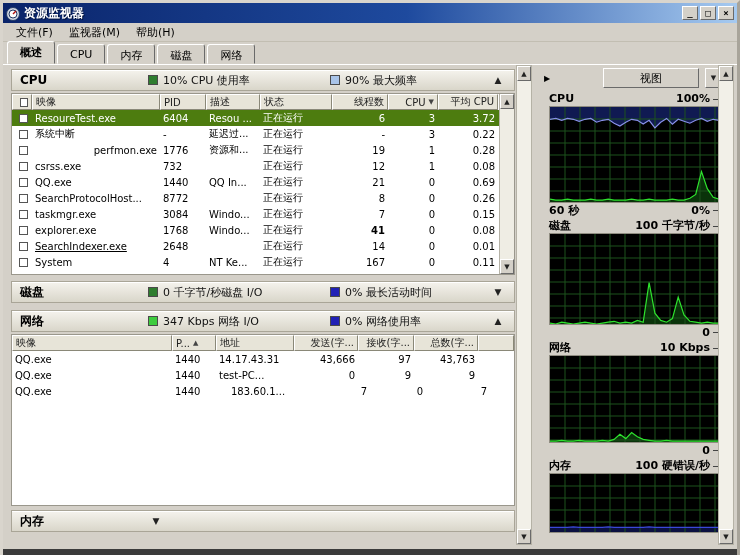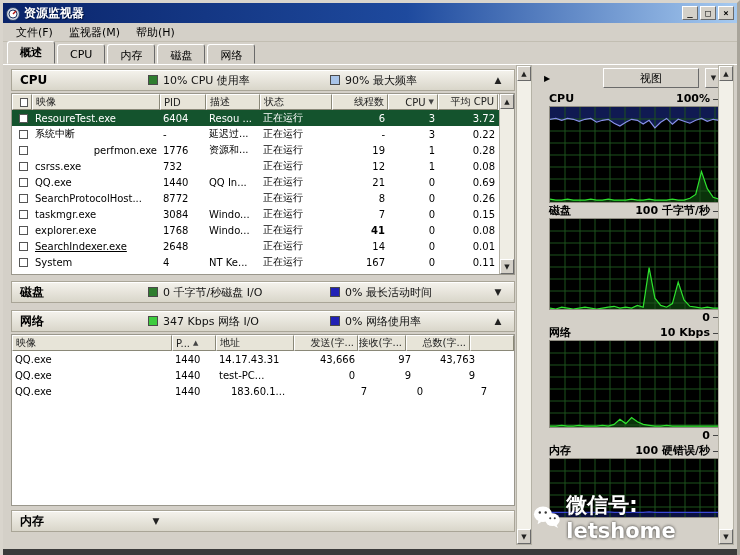--- a/index.html
+++ b/index.html
@@ -44,21 +44,21 @@
   .swatch{width:10px;height:10px;border:1px solid #4a4a4a;display:inline-block;}
   .sec-arrow{font-size:9px;color:#222;width:16px;text-align:center;}
   
   .datatable{background:#fff;border:1px solid #9a978c;position:relative;}
   .cpu-table{height:182px;margin-top:2px;}
   .thead{display:flex;height:16px;}
   .th{background:#e7e4d8;border:1px solid;border-color:#fff #8a8878 #8a8878 #fff;
     font-size:10px;padding:1px 3px;white-space:nowrap;overflow:hidden;color:#222;display:flex;align-items:center;gap:3px;}
   .sortmark{font-size:7px;color:#444;}
   .row{display:flex;height:16px;align-items:center;}
-  .row.selected{background:#14532d;color:#fff;}
+  .row.selected{background:#4d7c0f;color:#fff;}
   .cell{font-size:10px;padding:0 3px;white-space:nowrap;overflow:hidden;}
   .al-r{text-align:right;}
   .cb{width:9px;height:9px;background:#fff;border:1px solid #555;margin-left:4px;}
   .tbl-scroll{position:absolute;right:0;top:0;bottom:0;width:15px;background:#efede4;
     border-left:1px solid #b5b2a6;display:flex;flex-direction:column;justify-content:space-between;}
   .sb-btn{height:15px;width:100%;background:#d4d0c8;border:1px solid;
     border-color:#fff #6a6a6a #6a6a6a #fff;font-size:7px;color:#222;display:flex;
     align-items:center;justify-content:center;padding:0;}
   
   .net-table{margin-top:2px;height:172px;}
@@ -309,21 +309,21 @@
         </span>
         <span class="sec-arrow">▲</span>
       </div>
 
       <div class="datatable net-table">
         <div class="thead" id="net-thead">
             <div class="th" style="width: 160px;">映像</div>
             <div class="th" style="width: 44px;">P...<span class="sortmark">▲</span></div>
             <div class="th" style="width: 78px;">地址</div>
             <div class="th" style="width: 64px; justify-content: flex-end;">发送(字...</div>
-            <div class="th" style="width: 48px; justify-content: flex-end;">接收(字...</div>
+            <div class="th" style="width: 56px; justify-content: flex-end;">接收(字...</div>
             <div class="th" style="width: 64px; justify-content: flex-end;">总数(字...</div>
             <div class="th" style="flex: 1 1 0%;"></div>
           </div>
         <div id="net-tbody">
             <div class="row">
               <div class="cell" style="width: 160px;">QQ.exe</div>
               <div class="cell" style="width: 44px;">1440</div>
               <div class="cell" style="width: 78px;">14.17.43.31</div>
               <div class="cell al-r" style="width: 64px;">43,666</div>
               <div class="cell al-r" style="width: 56px;">97</div>
@@ -390,20 +390,24 @@
               <line x1="0" y1="24" x2="169" y2="24" stroke="#1c521c" stroke-width="1"></line>
               <line x1="0" y1="36" x2="169" y2="36" stroke="#1c521c" stroke-width="1"></line>
               <line x1="0" y1="48" x2="169" y2="48" stroke="#1c521c" stroke-width="1"></line>
               <line x1="0" y1="60" x2="169" y2="60" stroke="#1c521c" stroke-width="1"></line>
               <line x1="0" y1="72" x2="169" y2="72" stroke="#1c521c" stroke-width="1"></line>
               <line x1="0" y1="84" x2="169" y2="84" stroke="#1c521c" stroke-width="1"></line>
               <polyline points="0.0,12.3 5.8,11.4 11.7,13.3 17.5,11.4 23.3,12.3 29.1,14.3 35.0,12.3 40.8,11.4 46.6,15.2 52.4,13.3 58.3,12.3 64.1,16.2 69.9,19.0 75.8,15.2 81.6,12.3 87.4,13.3 93.2,17.1 99.1,13.3 104.9,20.9 110.7,15.2 116.6,11.4 122.4,17.1 128.2,12.3 134.0,14.3 139.9,16.2 145.7,13.3 151.5,11.4 157.3,14.3 163.2,12.3 169.0,13.3" fill="none" stroke="#8890e8" stroke-width="1.2"></polyline>
               <polyline points="0.0,92.2 5.8,93.1 11.7,93.1 17.5,92.2 23.3,93.1 29.1,93.1 35.0,93.1 40.8,92.2 46.6,93.1 52.4,93.1 58.3,92.2 64.1,93.1 69.9,93.1 75.8,93.1 81.6,92.2 87.4,93.1 93.2,93.1 99.1,92.2 104.9,93.1 110.7,93.1 116.6,93.1 122.4,92.2 128.2,93.1 134.0,93.1 139.9,91.2 145.7,87.4 151.5,64.6 157.3,81.7 163.2,90.3 169.0,92.2" fill="none" stroke="#2ee22e" stroke-width="1.2"></polyline>
             </svg>
           </div>
+        <div class="glabels" style="font-weight:bold">
+          <span>60 秒</span>
+          <span><span>0%</span><span class="brk-b"></span></span>
+        </div>
       </div>
 
       <div class="graph-block">
         <div class="glabels">
           <span>磁盘</span>
           <span><span>100 千字节/秒</span><span class="brk"></span></span>
         </div>
         <div class="graph g-disk">
             <svg viewBox="0 0 169 90">
               <polygon points="0,90 0.0,89.1 5.8,90.0 11.7,88.2 17.5,89.1 23.3,90.0 29.1,89.1 35.0,88.2 40.8,89.1 46.6,90.0 52.4,89.1 58.3,88.2 64.1,87.3 69.9,89.1 75.8,88.2 81.6,89.1 87.4,86.4 93.2,88.2 99.1,48.6 104.9,79.2 110.7,86.4 116.6,88.2 122.4,84.6 128.2,63.0 134.0,81.0 139.9,87.3 145.7,88.2 151.5,89.1 157.3,88.2 163.2,89.1 169.0,89.1 169,90" fill="#0a330a"></polygon>
@@ -498,28 +502,15 @@
       </div>
     </div>
 
     <div class="vscroll right-scroll">
       <button class="sb-btn">▲</button>
       <button class="sb-btn">▼</button>
     </div>
 
   </div>
 
-  <div class="watermark">
-    <svg width="30" height="26" viewBox="0 0 30 26">
-      <ellipse cx="11" cy="10" rx="10" ry="8.5" fill="#fff"></ellipse>
-      <circle cx="7.5" cy="8" r="1.3" fill="#333"></circle>
-        <circle cx="14" cy="8" r="1.3" fill="#333"></circle>
-      <path d="M6 17 L5 21 L10 18 Z" fill="#fff"></path>
-      <ellipse cx="21.5" cy="16" rx="8" ry="7" fill="#fff"></ellipse>
-      <circle cx="19" cy="14.5" r="1.1" fill="#333"></circle>
-        <circle cx="24" cy="14.5" r="1.1" fill="#333"></circle>
-      <path d="M26 21.5 L27.5 25 L22.5 22.5 Z" fill="#fff"></path>
-    </svg>
-    <span>微信号: letshome</span>
-  </div>
 
   <div class="bottom-edge"></div>
 </div>
 
 </body></html>

